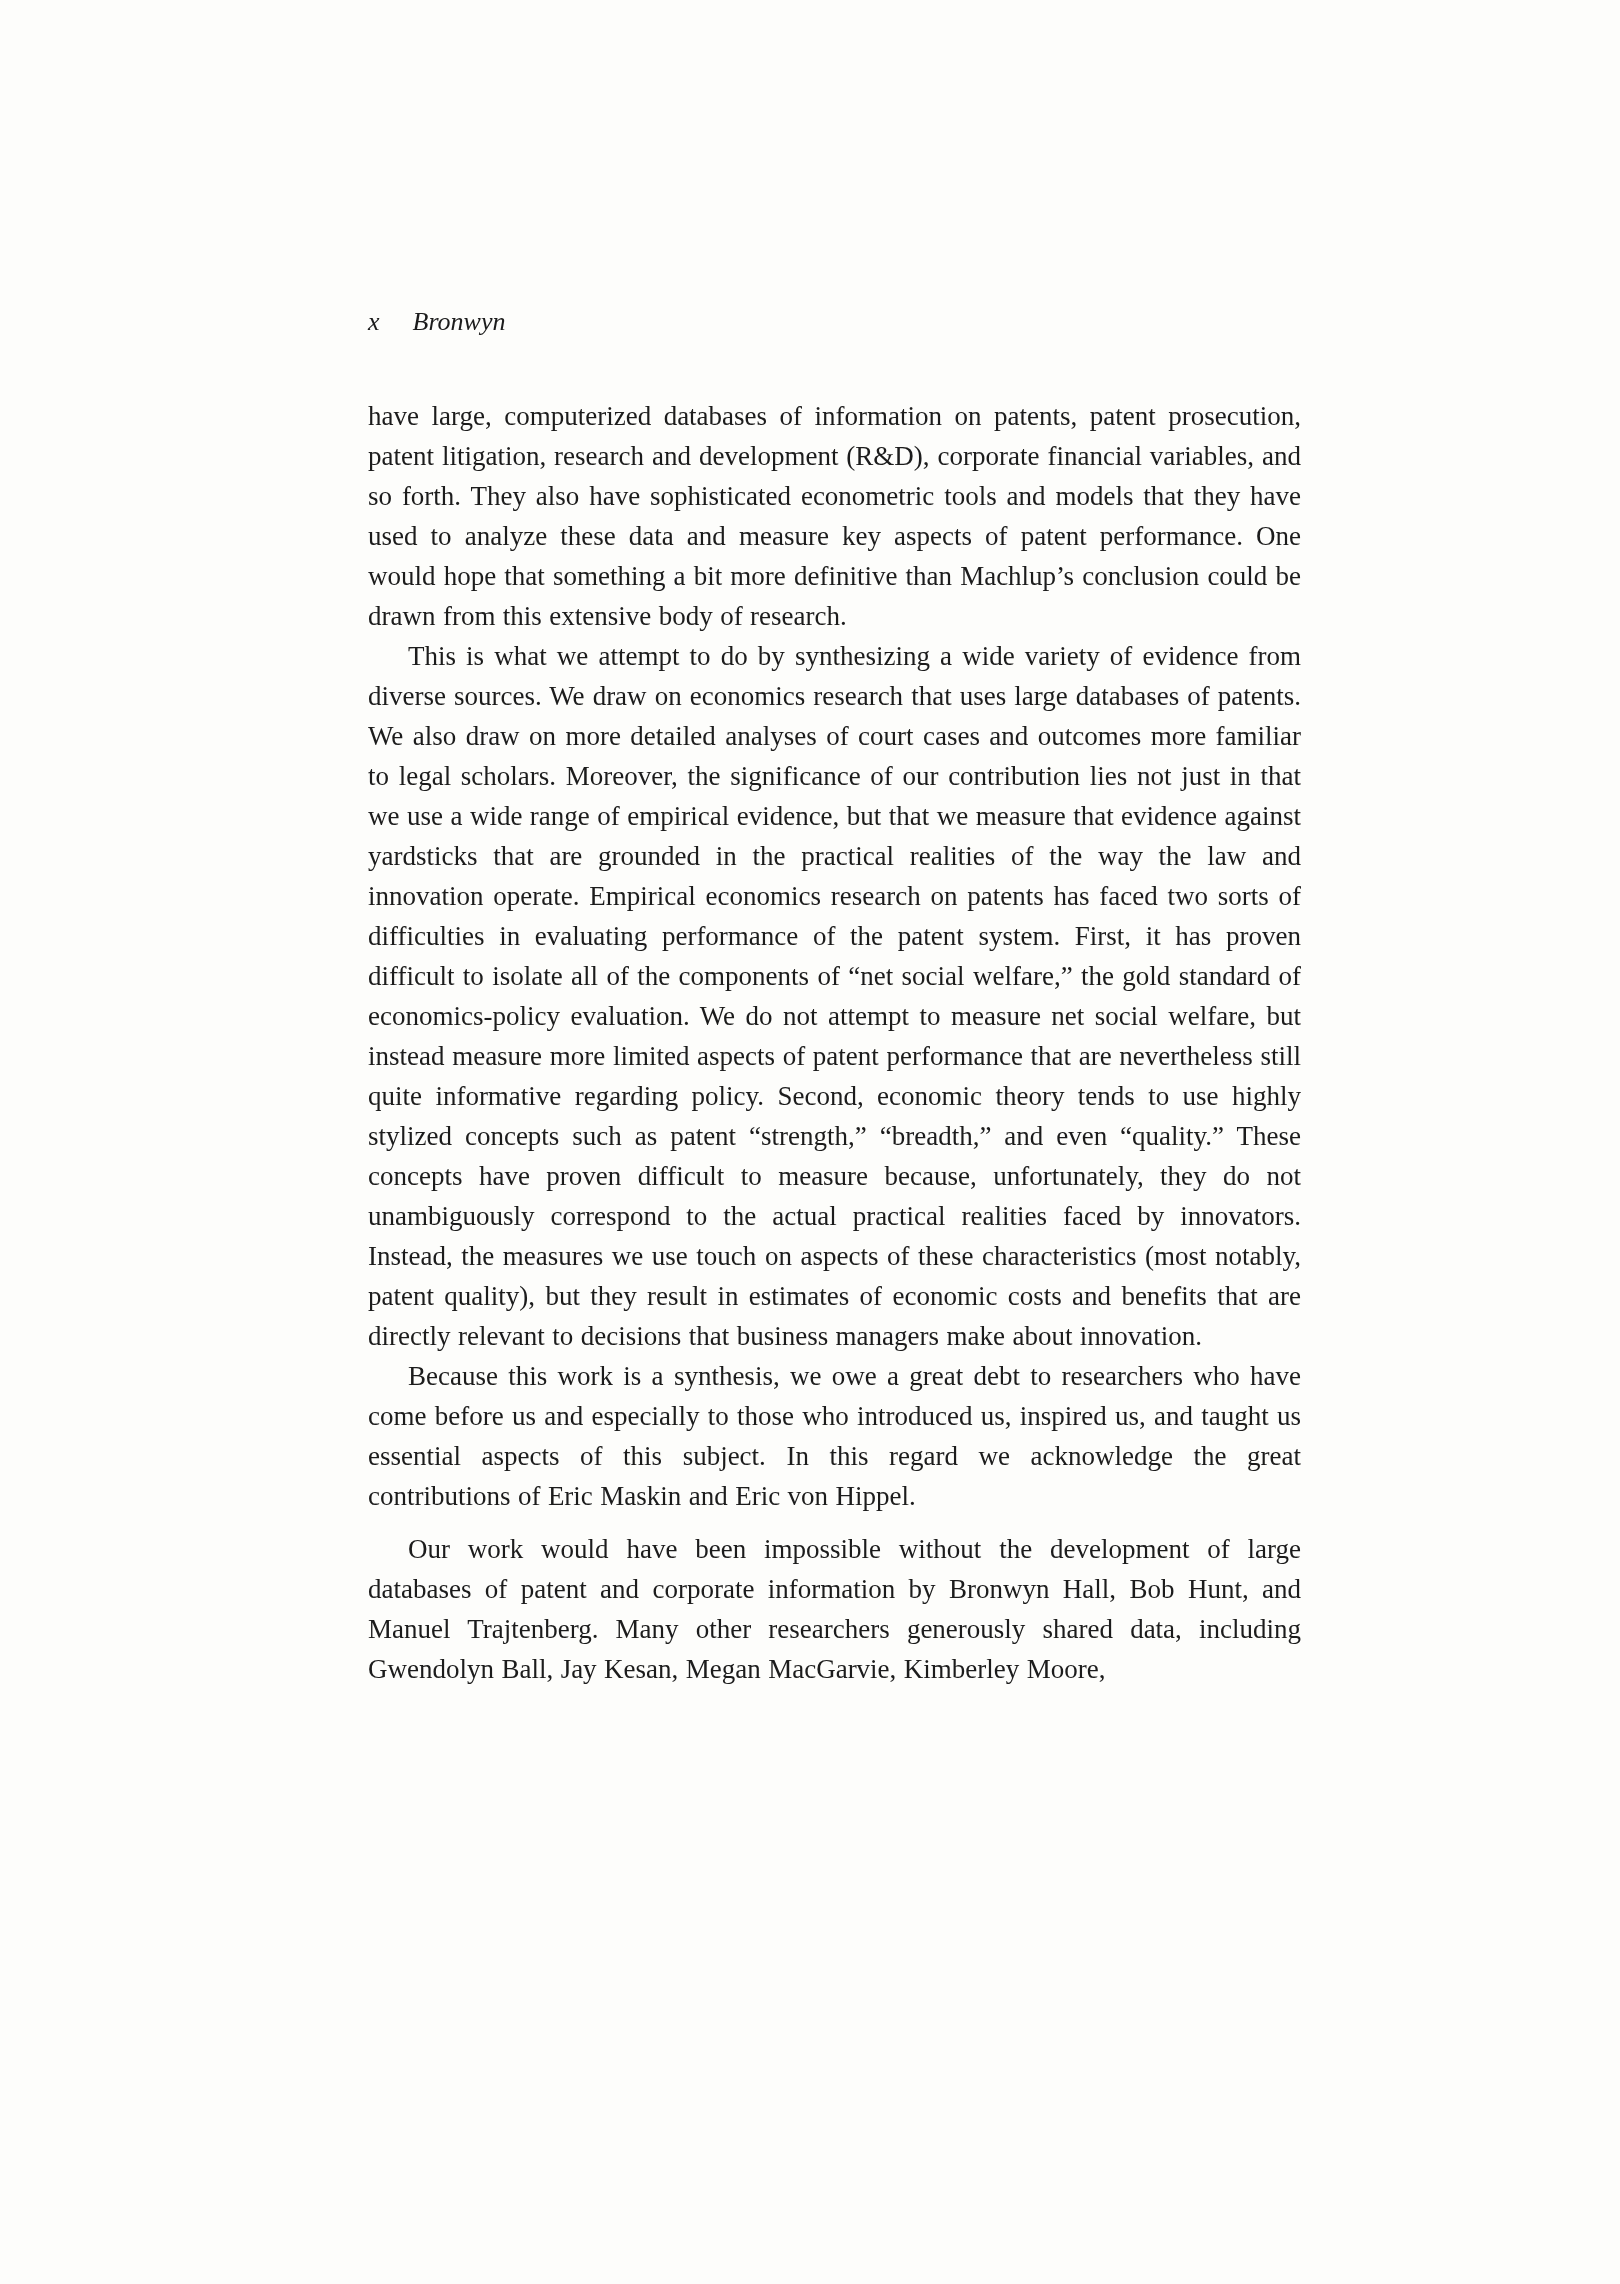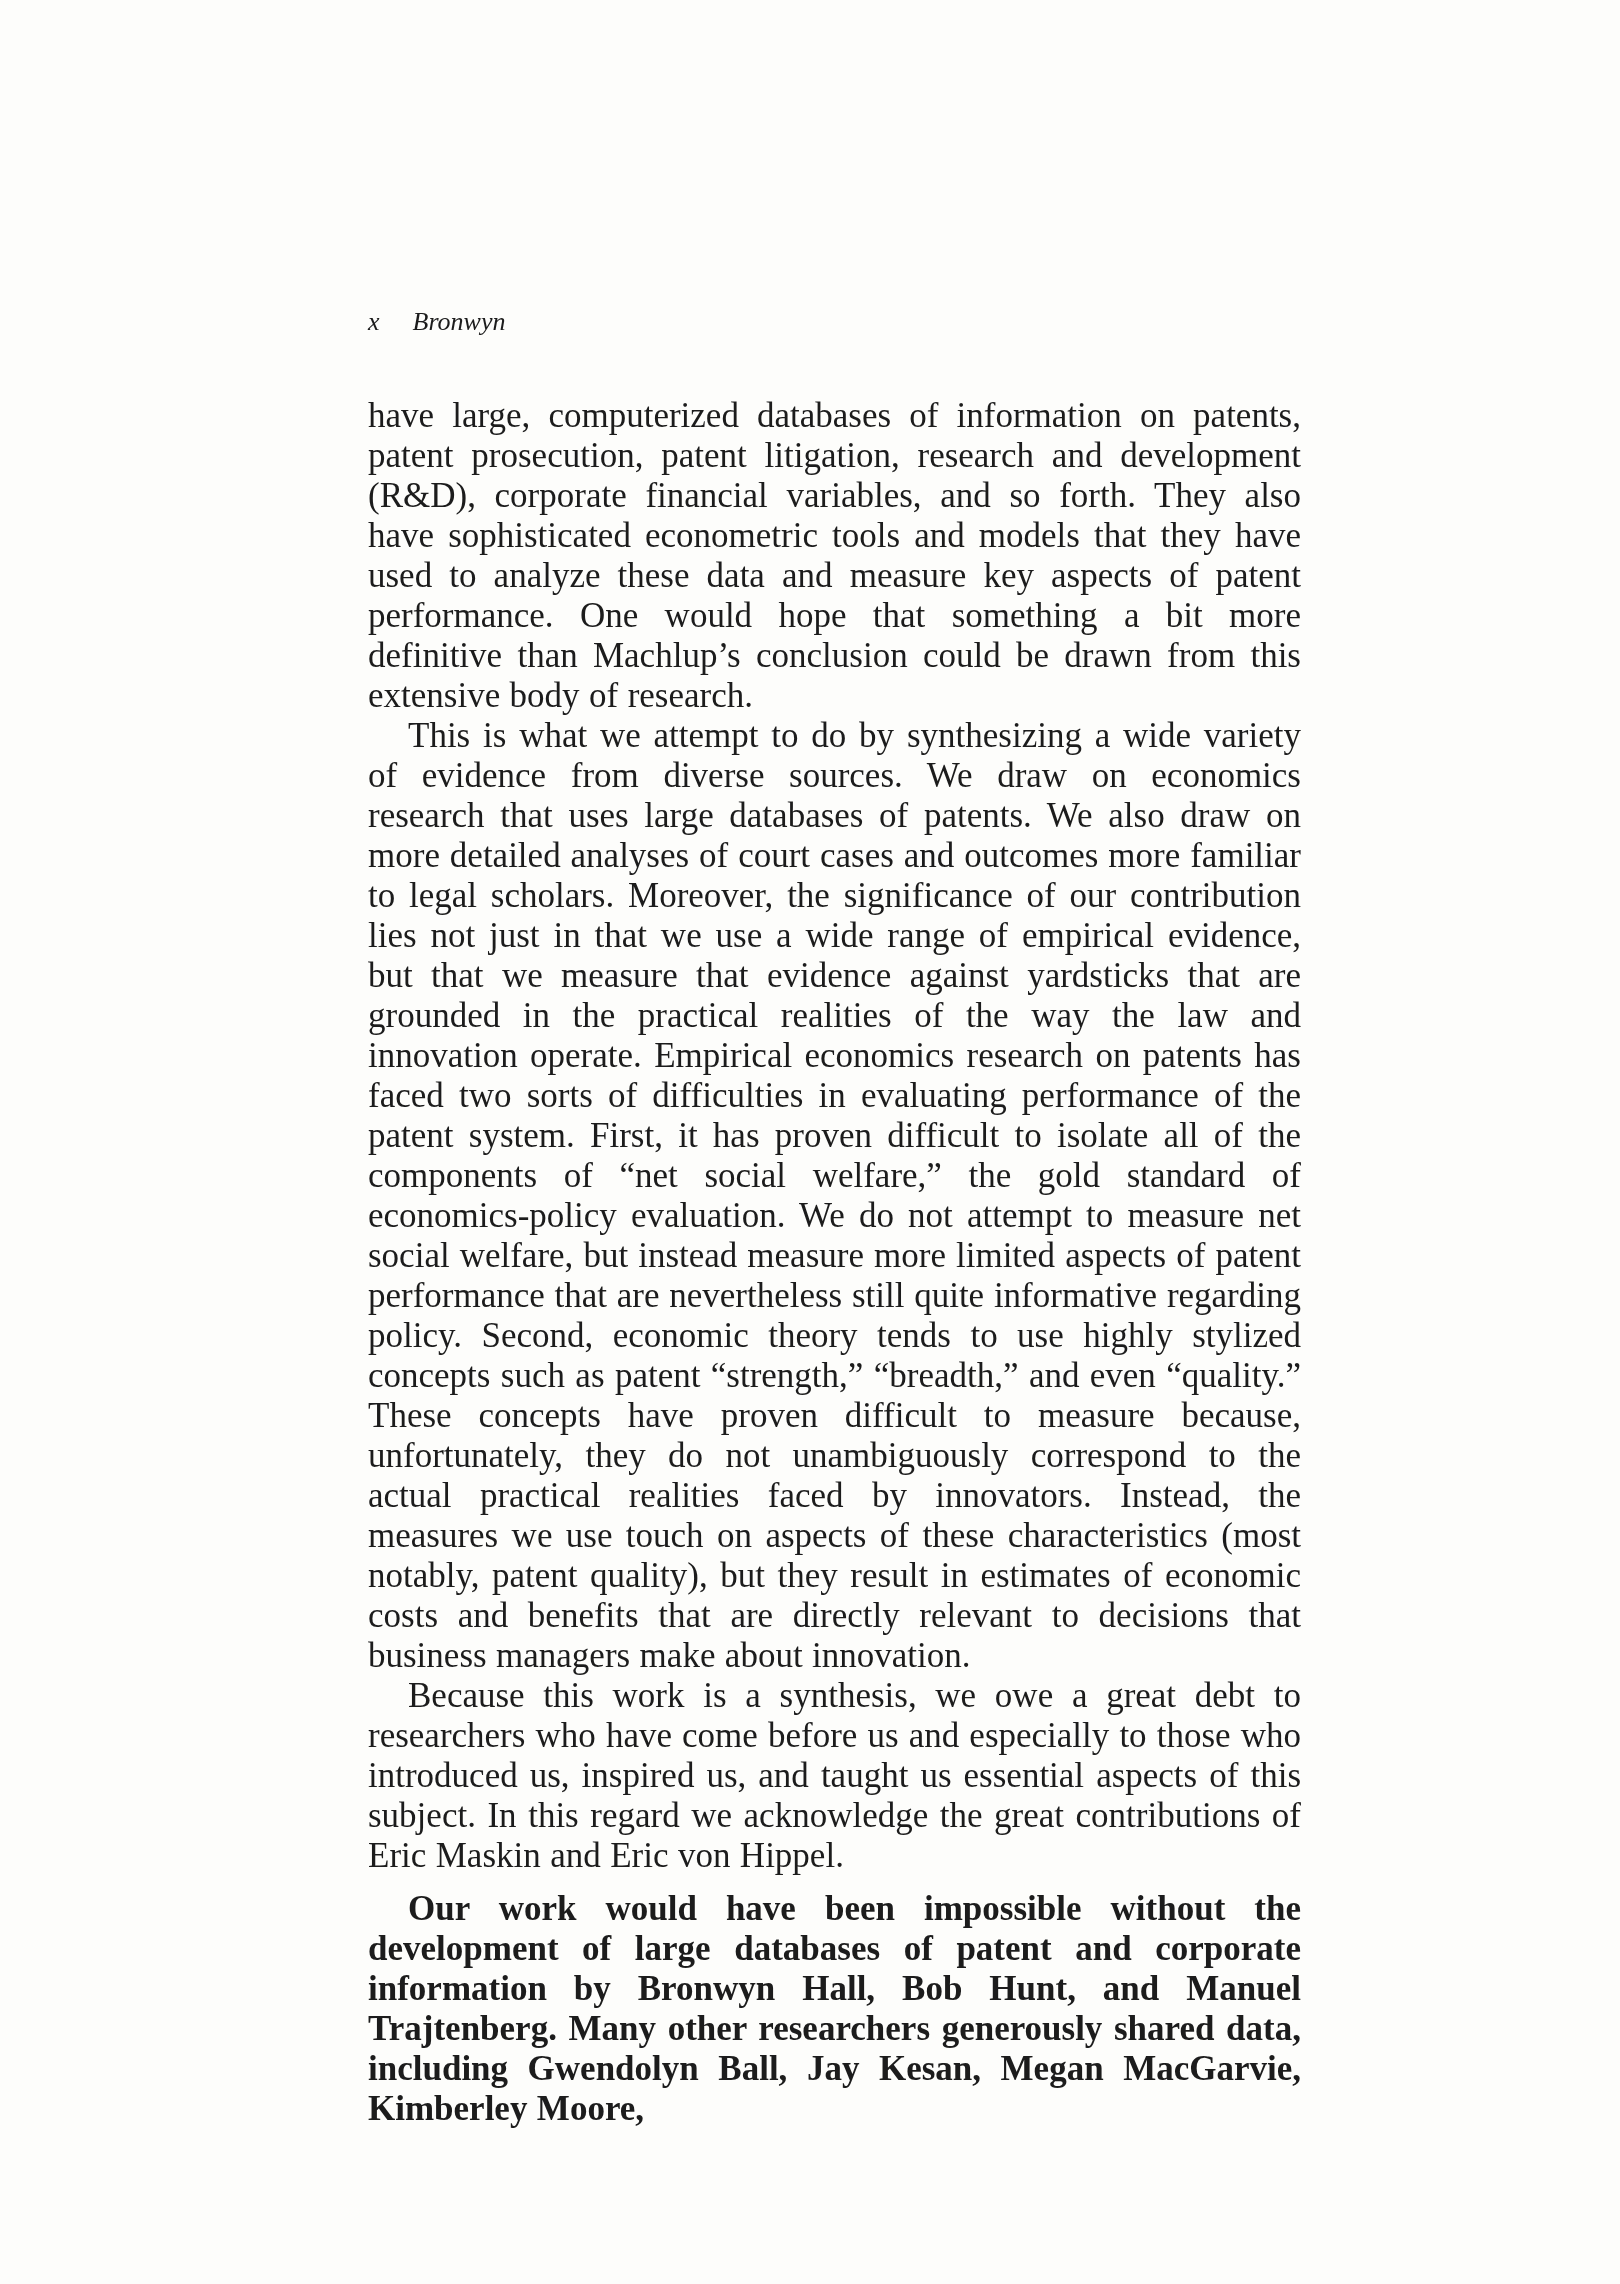--- a/index.html
+++ b/index.html
@@ -22,31 +22,30 @@
   .running-header {
     display: flex;
     align-items: baseline;
     gap: 33px;
     font-style: italic;
     font-size: 26px;
     line-height: 33px;
     margin-bottom: 58px;
   }
   .body-text p {
-    font-size: 35px;
+    font-size: 27px;
     line-height: 40px;
     text-align: justify;
     word-spacing: 0.7px;
   }
   .body-text p.indent {
     text-indent: 40px;
   }
   .body-text p.space-before {
     margin-top: 12.7px;
-    font-weight: bold;
   }
 </style>
 </head>
 <body>
 
 <div class="page">
   <div class="content">
 
     <div class="running-header">
       <span>x</span>

